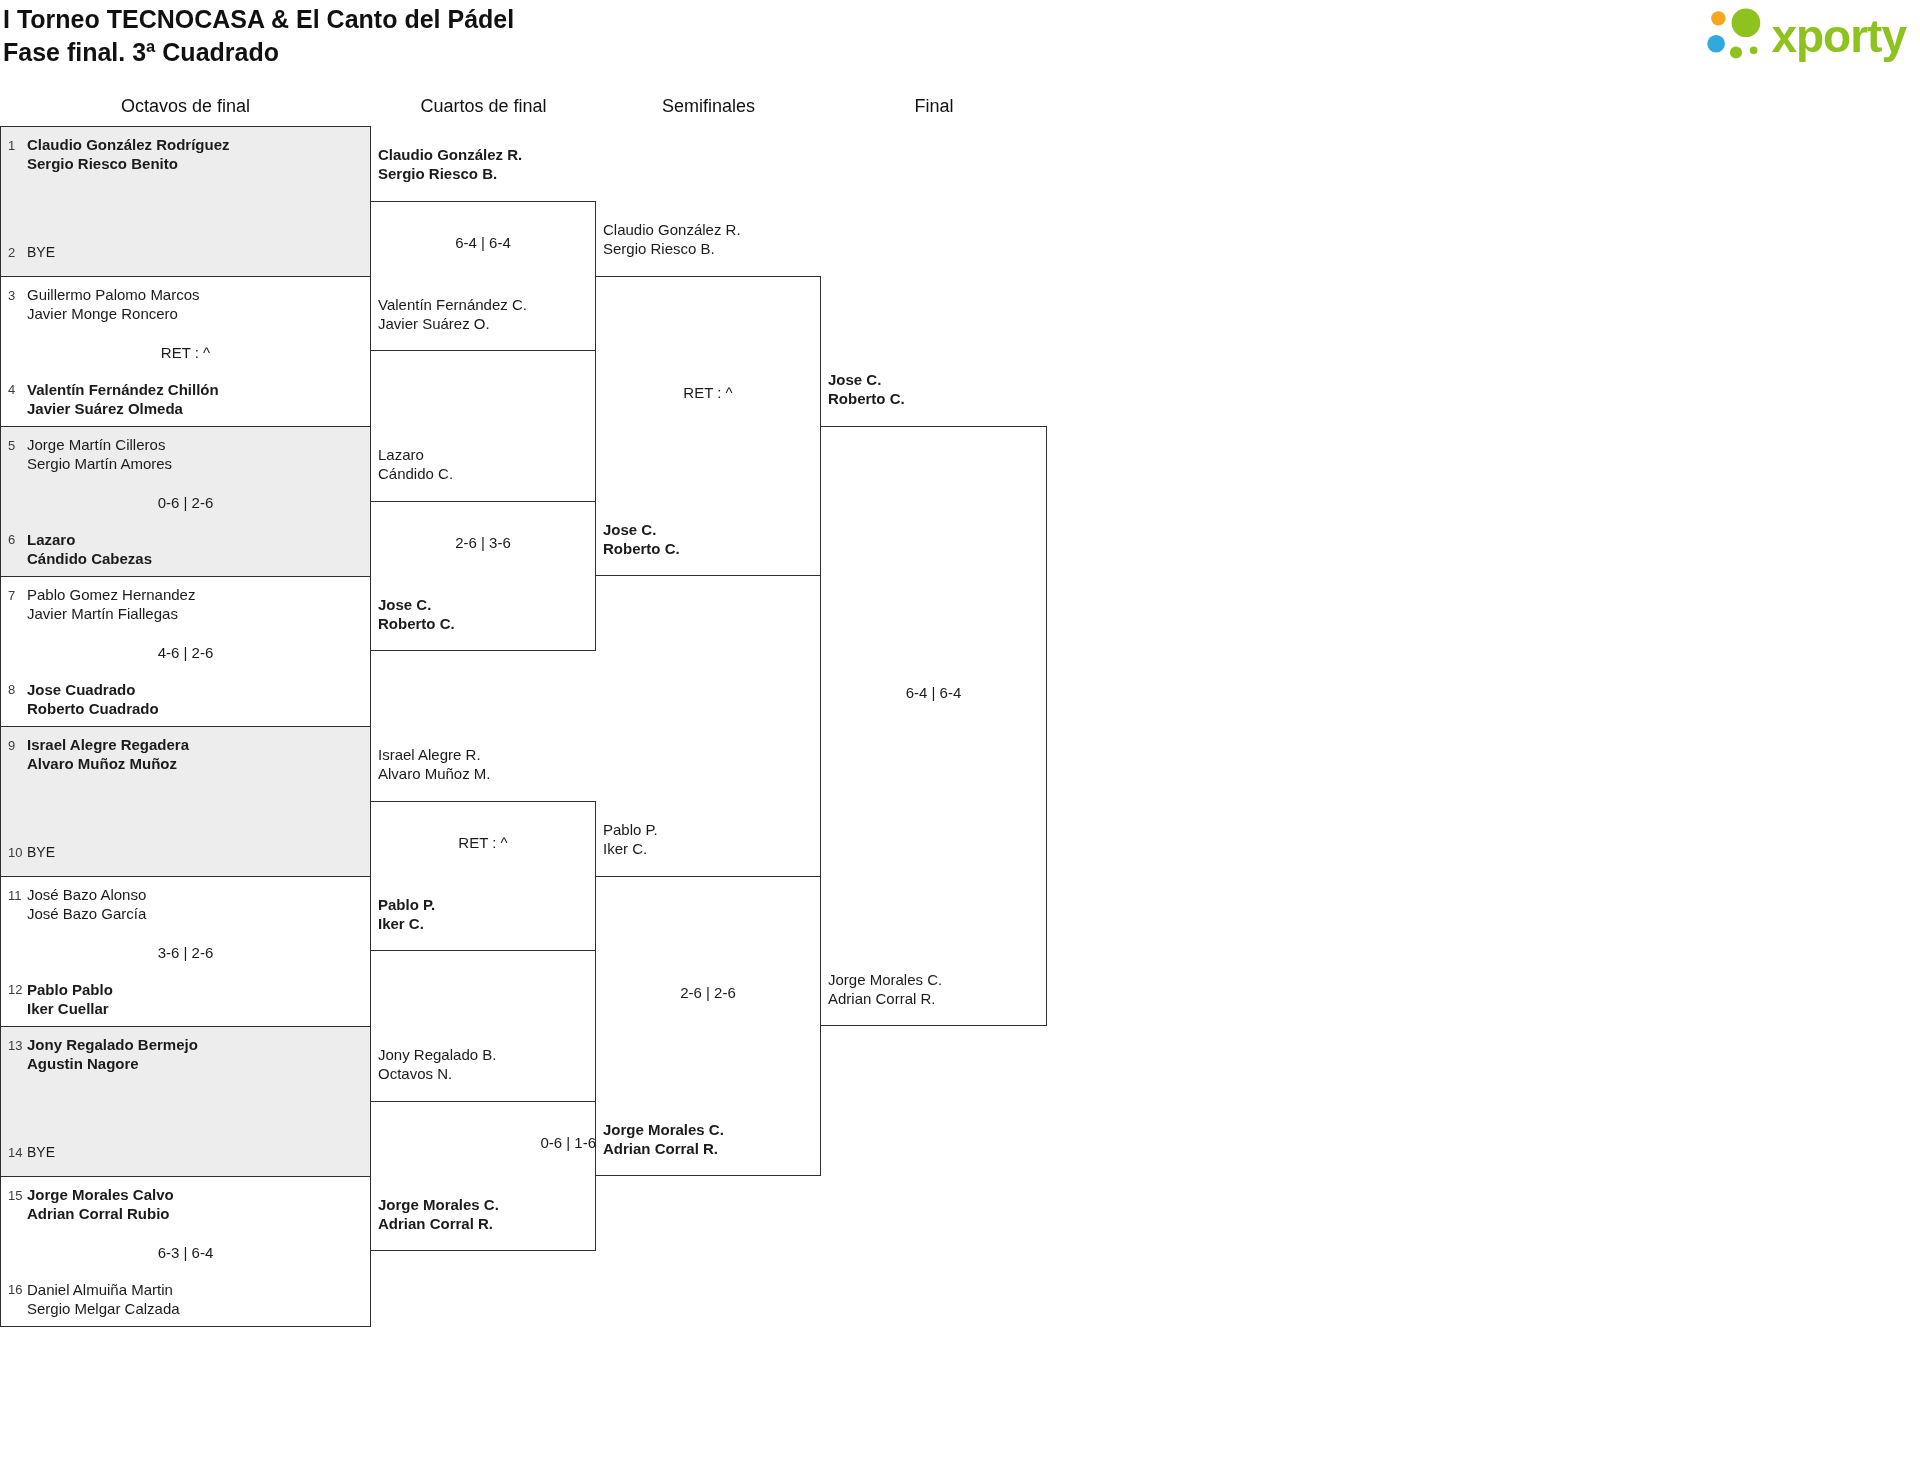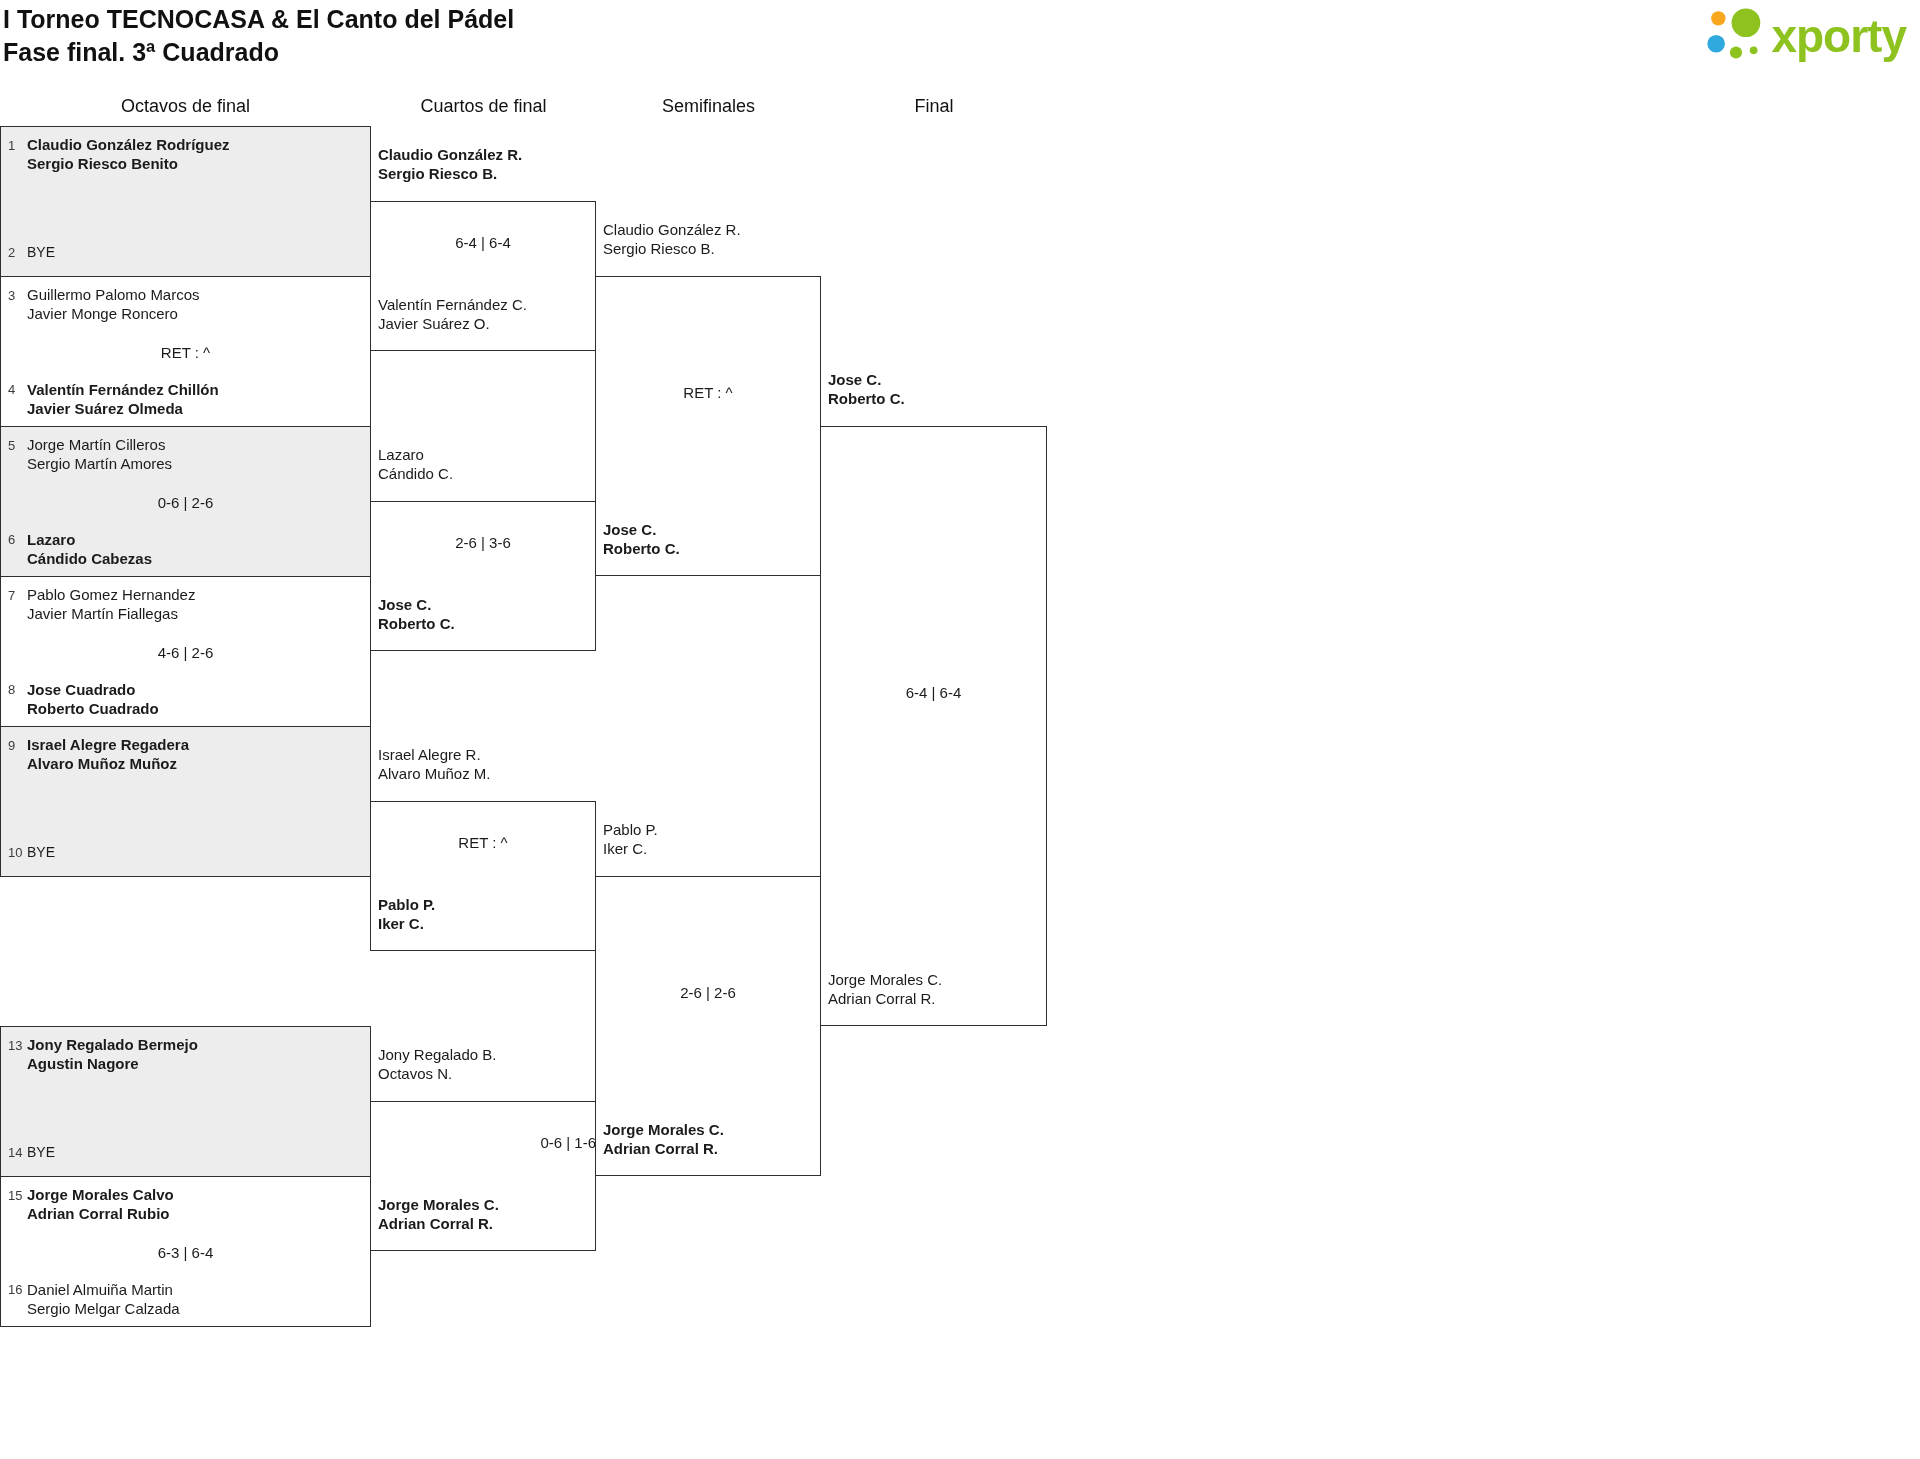--- a/index.html
+++ b/index.html
@@ -101,20 +101,33 @@
       </div>
       <div class="abs r16 shaded" style="left: 0px; top: 726px; width: 371px; height: 151px;">
         <div class="abs seed" style="left: 7px; top: 10px;">9</div>
         <div class="abs team bold" style="left: 26px; top: 8px; right: 4px;">
           <div>Israel Alegre Regadera</div>
           <div>Alvaro Muñoz Muñoz</div>
         </div>
         <div class="abs seed" style="left: 7px; top: 117px;">10</div>
         <div class="abs bye" style="left: 26px; top: 116px;">BYE</div>
       </div>
+      <div class="abs r16" style="left: 0px; top: 876px; width: 371px; height: 151px;">
+        <div class="abs seed" style="left: 7px; top: 10px;">11</div>
+        <div class="abs team" style="left: 26px; top: 8px; right: 4px;">
+          <div>José Bazo Alonso</div>
+          <div>José Bazo García</div>
+        </div>
+        <div class="abs score" style="left: 0px; top: 66px; width: 100%;">3-6 | 2-6</div>
+        <div class="abs seed" style="left: 7px; top: 104px;">12</div>
+        <div class="abs team bold" style="left: 26px; top: 103px; right: 4px;">
+          <div>Pablo Pablo</div>
+          <div>Iker Cuellar</div>
+        </div>
+      </div>
       <div class="abs r16 shaded" style="left: 0px; top: 1026px; width: 371px; height: 151px;">
         <div class="abs seed" style="left: 7px; top: 10px;">13</div>
         <div class="abs team bold" style="left: 26px; top: 8px; right: 4px;">
           <div>Jony Regalado Bermejo</div>
           <div>Agustin Nagore</div>
         </div>
         <div class="abs seed" style="left: 7px; top: 117px;">14</div>
         <div class="abs bye" style="left: 26px; top: 116px;">BYE</div>
       </div>
       <div class="abs r16" style="left: 0px; top: 1176px; width: 371px; height: 151px;">

